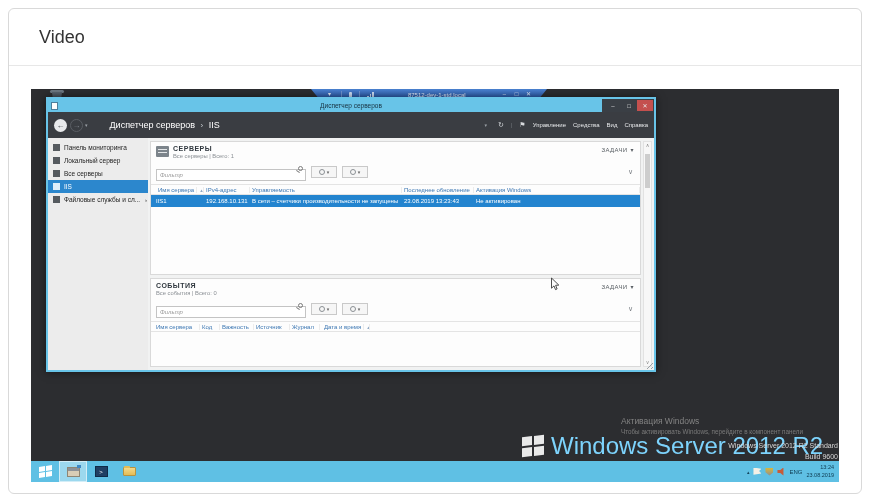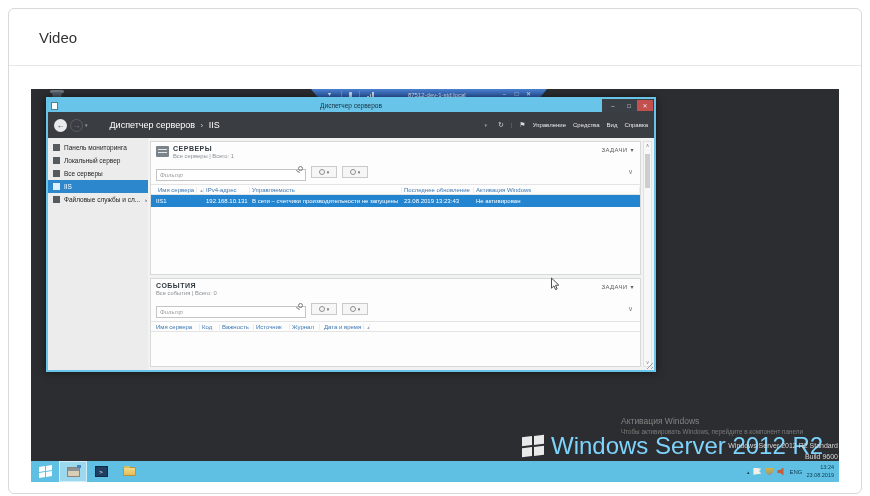--- a/index.html
+++ b/index.html
@@ -1,18 +1,18 @@
 <!DOCTYPE html>
 <html><head>
 <meta charset="utf-8">
 <style>
   * { margin:0; padding:0; box-sizing:border-box; }
   html,body { width:870px; height:496px; background:#fff; font-family:"Liberation Sans", sans-serif; overflow:hidden; }
   .card { position:absolute; left:8px; top:8px; width:854px; height:486px; background:#fff; border:1px solid #d9d9d9; border-radius:6px; overflow:hidden; }
-  .card-header { height:57px; border-bottom:1px solid #e7e7e7; display:flex; align-items:center; padding-left:30px; font-size:15px; color:#333; }
+  .card-header { height:57px; border-bottom:1px solid #e7e7e7; display:flex; align-items:center; padding-left:30px; font-size:18px; color:#333; }
 
   
   .desktop { position:absolute; left:22px; top:80px; width:808px; height:393px; background:#2c2d30; overflow:hidden; }
 
   
   .bin { position:absolute; left:19px; top:1px; width:14px; height:13px; }
   .bin .can { position:absolute; left:1px; top:2px; right:1px; bottom:0; background:linear-gradient(#5a6570,#343b42); clip-path:polygon(8% 0,92% 0,80% 100%,20% 100%); }
   .bin .rim { position:absolute; left:0; top:0; width:14px; height:3px; background:#6d7882; border-radius:2px; }
 
   

